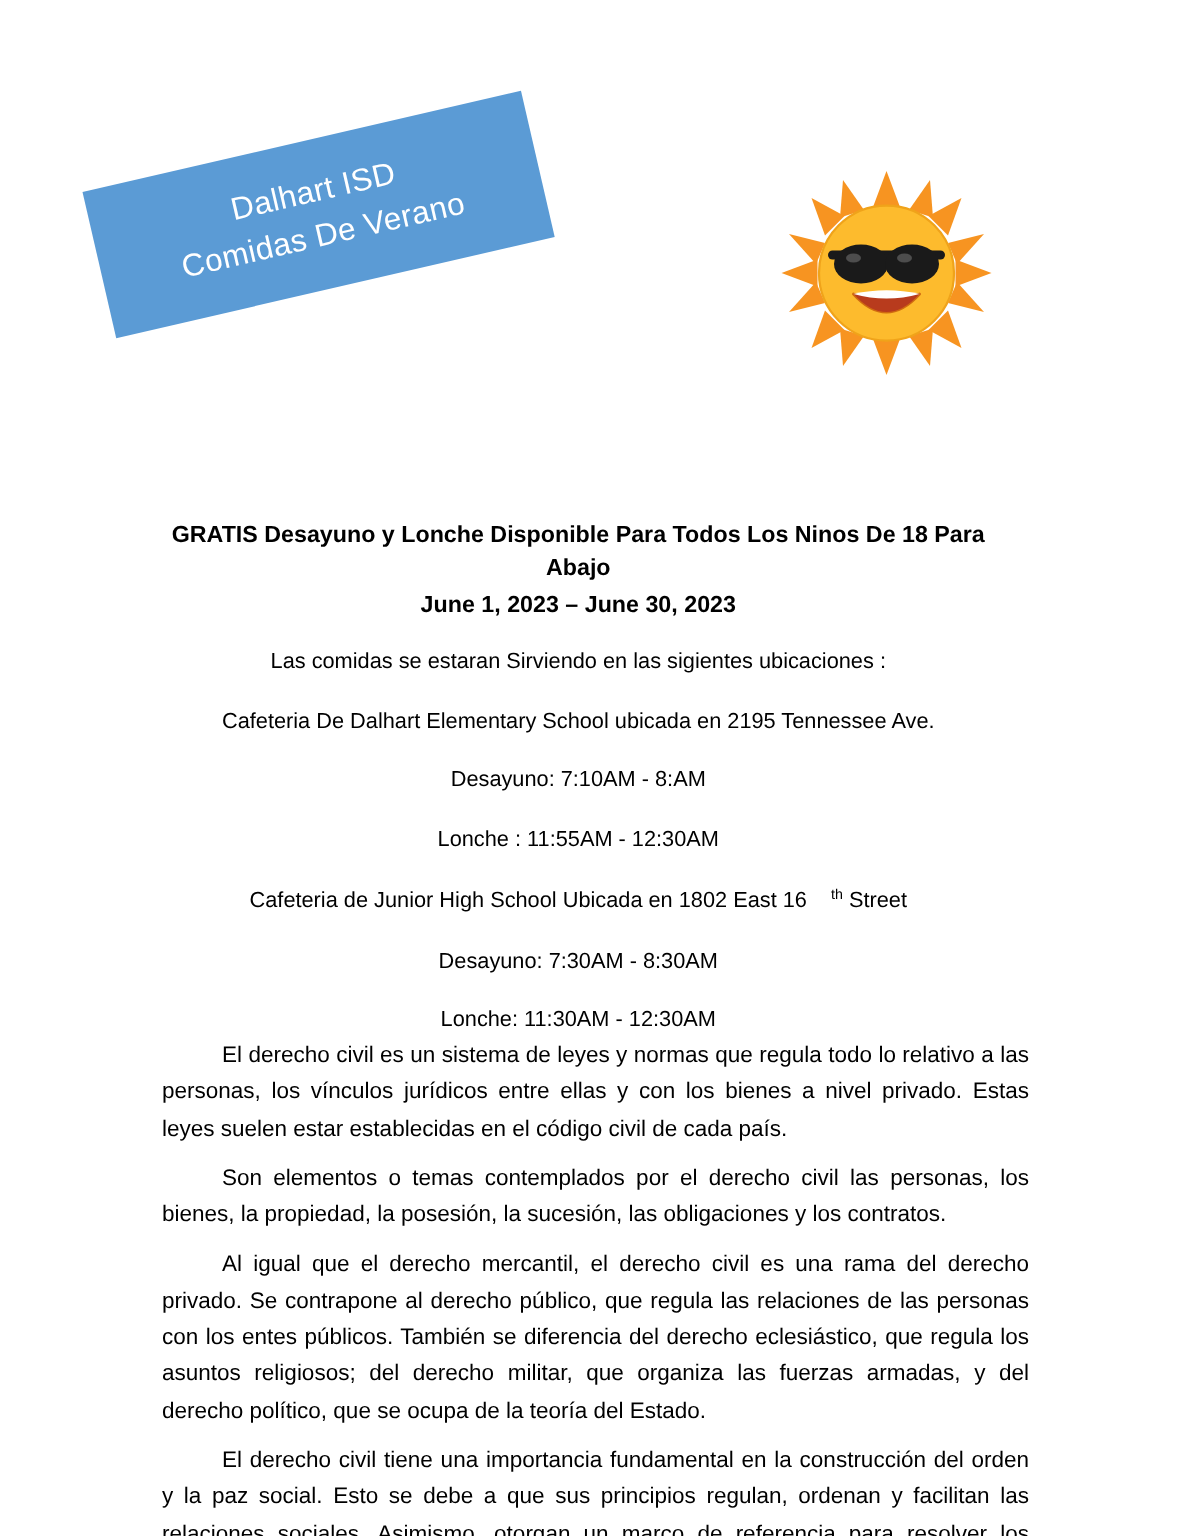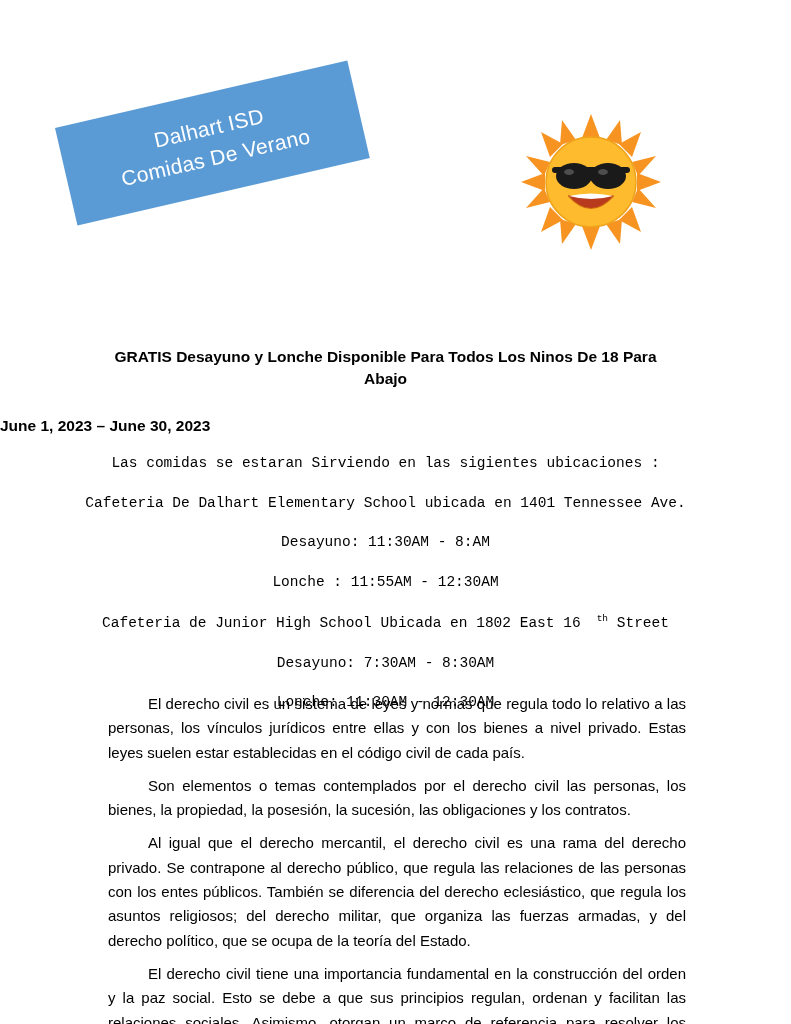--- a/index.html
+++ b/index.html
@@ -74,28 +74,28 @@
     font-weight: bold;
     font-size: 15.5px;
     text-align: center;
     line-height: 1.45;
     margin: 0 auto;
     width: 560px;
   }
   .h-bold-2 {
     font-weight: bold;
     font-size: 15.5px;
-    margin: 26px auto 0 auto;
+    text-align: center;
+    margin: 4px auto 0 auto;
   }
   .line {
     font-size: 14.5px;
     text-align: center;
     margin: 18px auto 0 auto;
     line-height: 1.5;
-    font-family: Liberation Mono, monospace;
   }
   .line sup { font-size: 9.5px; vertical-align: super; margin-left: 16px; }
 
   
   .filler {
     position: absolute;
     left: 108px;
     top: 692px;
     width: 578px;
     font-size: 15px;
@@ -155,22 +155,22 @@
       <path d="M53 84 Q75 108 97 84" fill="#b83b1d"></path>
       <path d="M53 84 Q75 90 97 84 L97 84 Q75 79 53 84 Z" fill="#ffffff"></path>
     </svg>
   </div>
 
   <div class="content">
     <div class="h-bold">GRATIS Desayuno  y Lonche Disponible Para Todos Los Ninos De 18 Para Abajo</div>
     <div class="h-bold-2">June 1, 2023 – June 30, 2023</div>
 
     <div class="line">Las comidas se estaran  Sirviendo en las sigientes ubicaciones :</div>
-    <div class="line">Cafeteria De Dalhart  Elementary School  ubicada en  1401 Tennessee Ave.</div>
-    <div class="line">Desayuno:  11:30AM -  8:AM</div>
+    <div class="line">Cafeteria De Dalhart  Elementary School  ubicada en  2195 Tennessee Ave.</div>
+    <div class="line">Desayuno:  7:10AM -  8:AM</div>
     <div class="line">Lonche :  11:55AM  -  12:30AM</div>
 
     <div class="line">
       <span>Cafeteria de Junior High School Ubicada en 1802 East 16</span><sup>th</sup><span> Street</span>
     </div>
 
     <div class="line">Desayuno:  7:30AM  -  8:30AM</div>
     <div class="line">Lonche:  11:30AM  -  12:30AM</div>
   </div>
 

